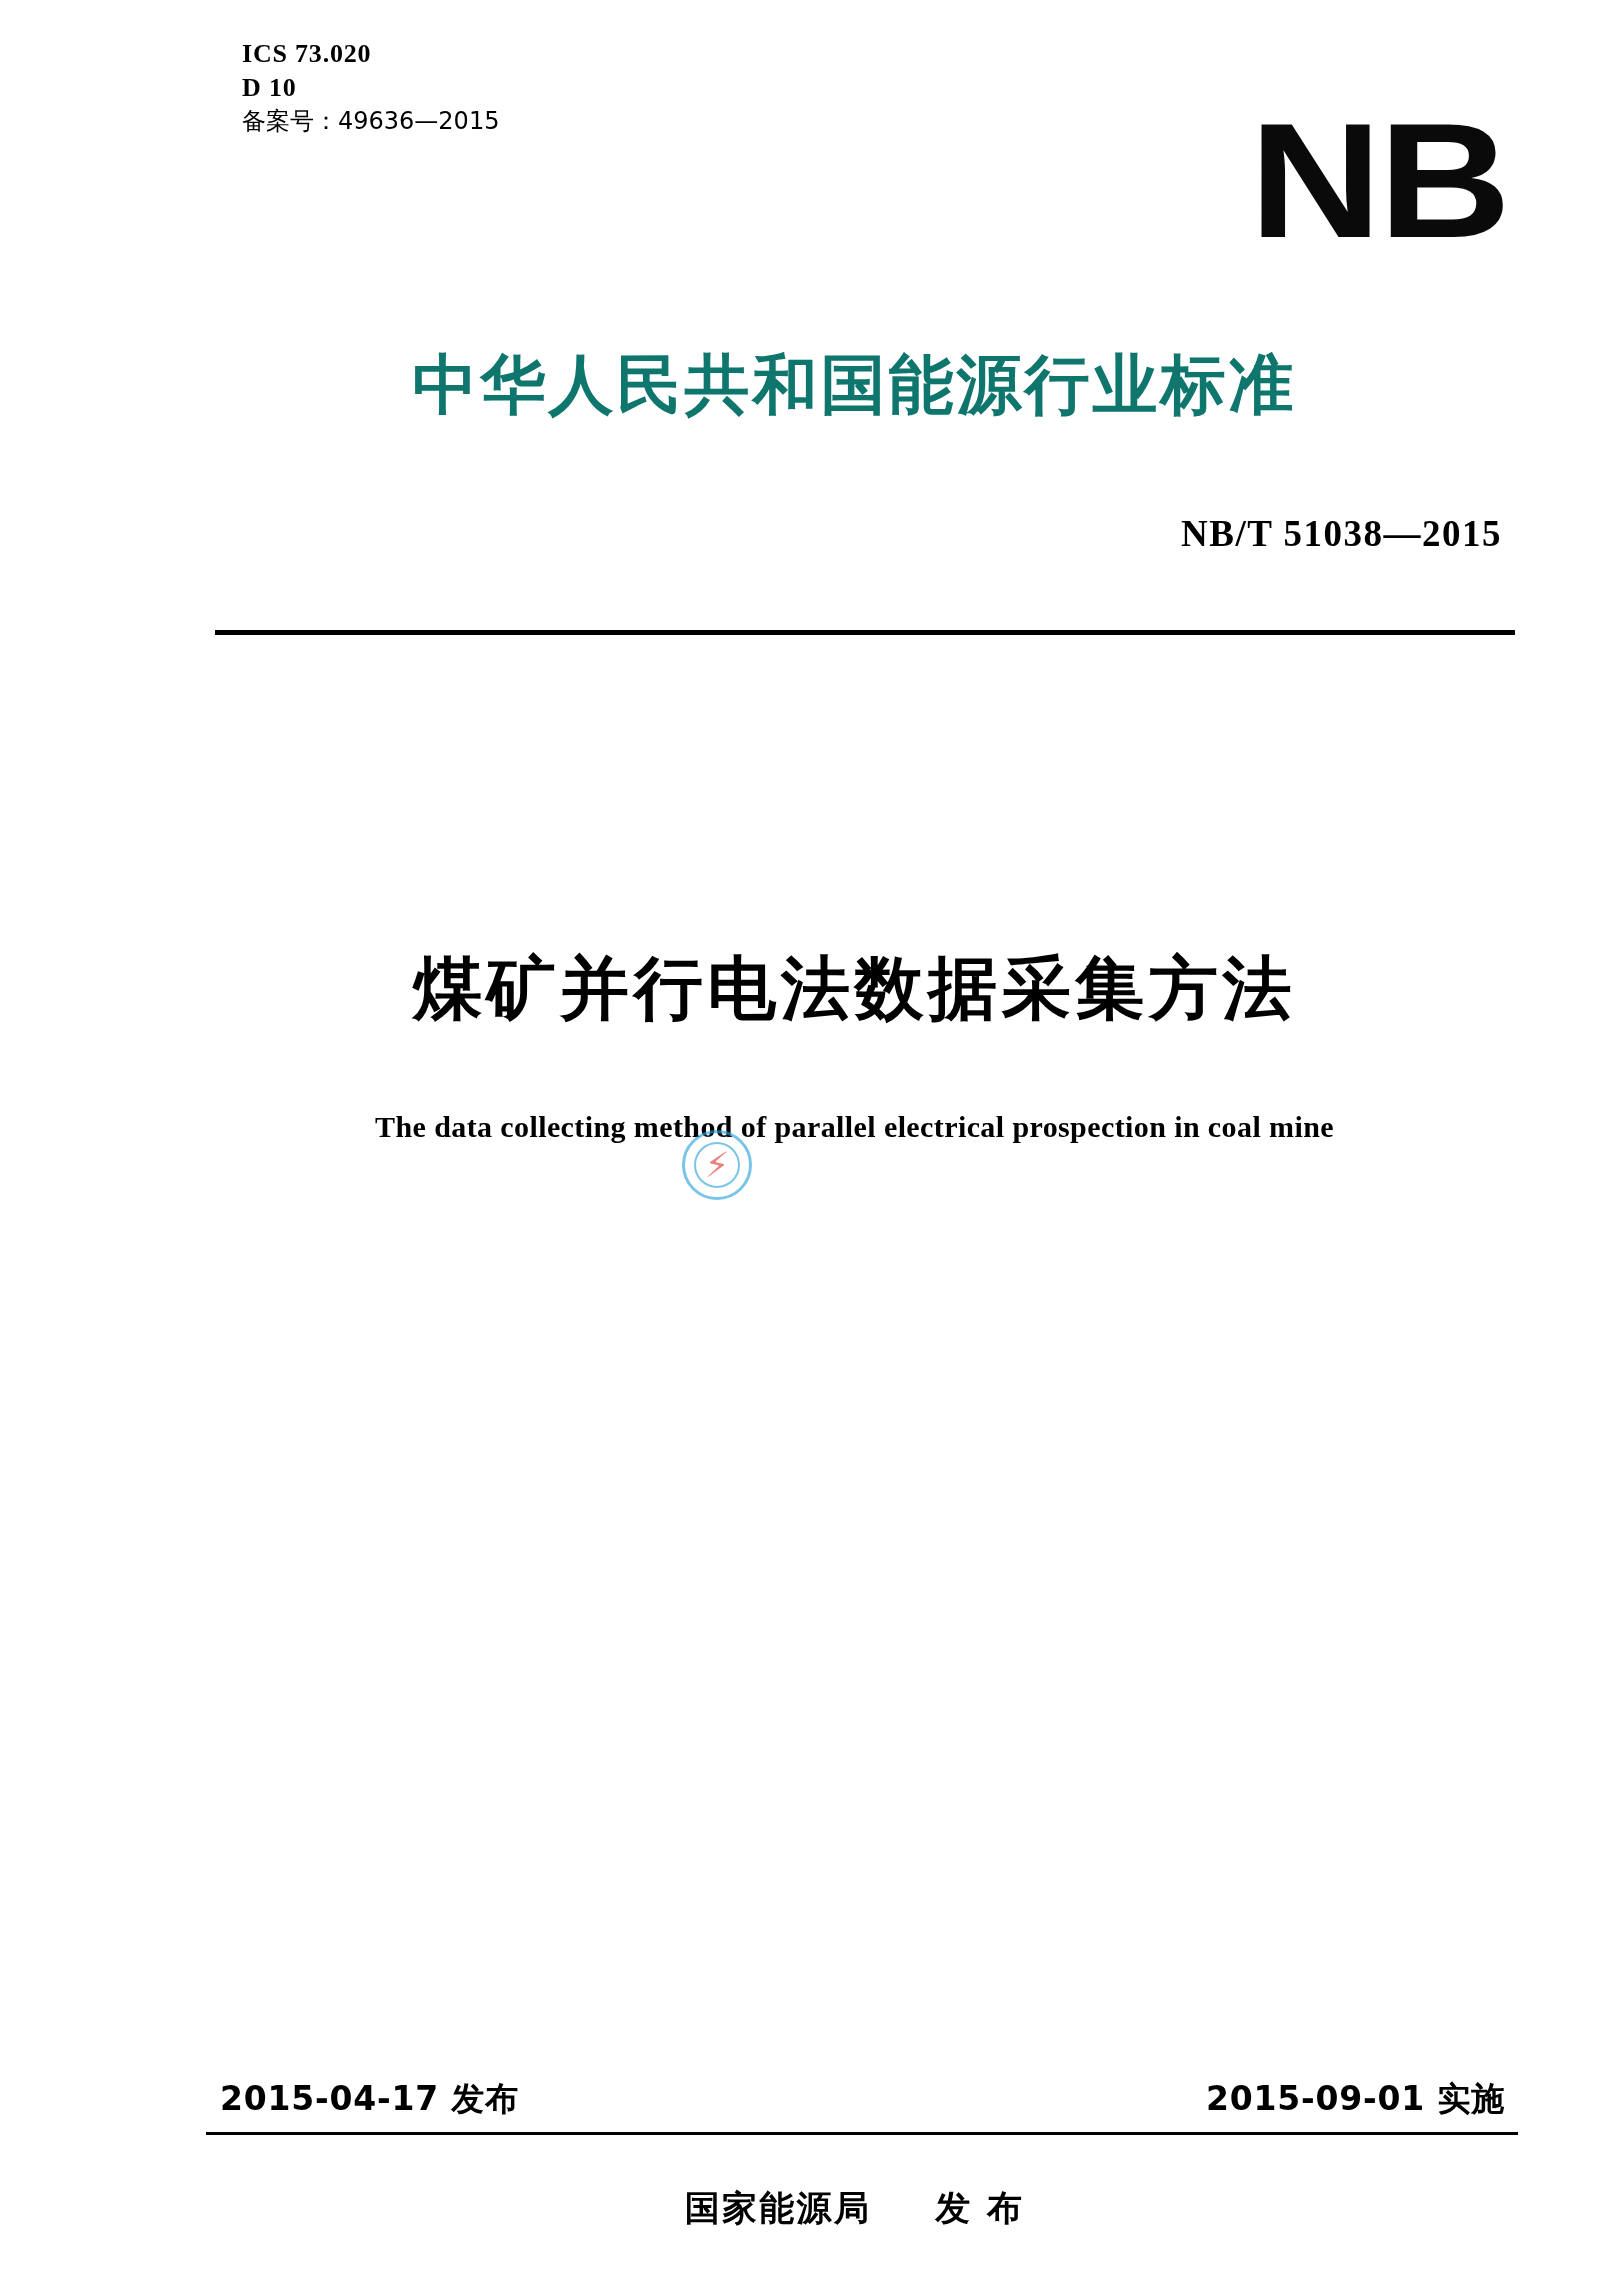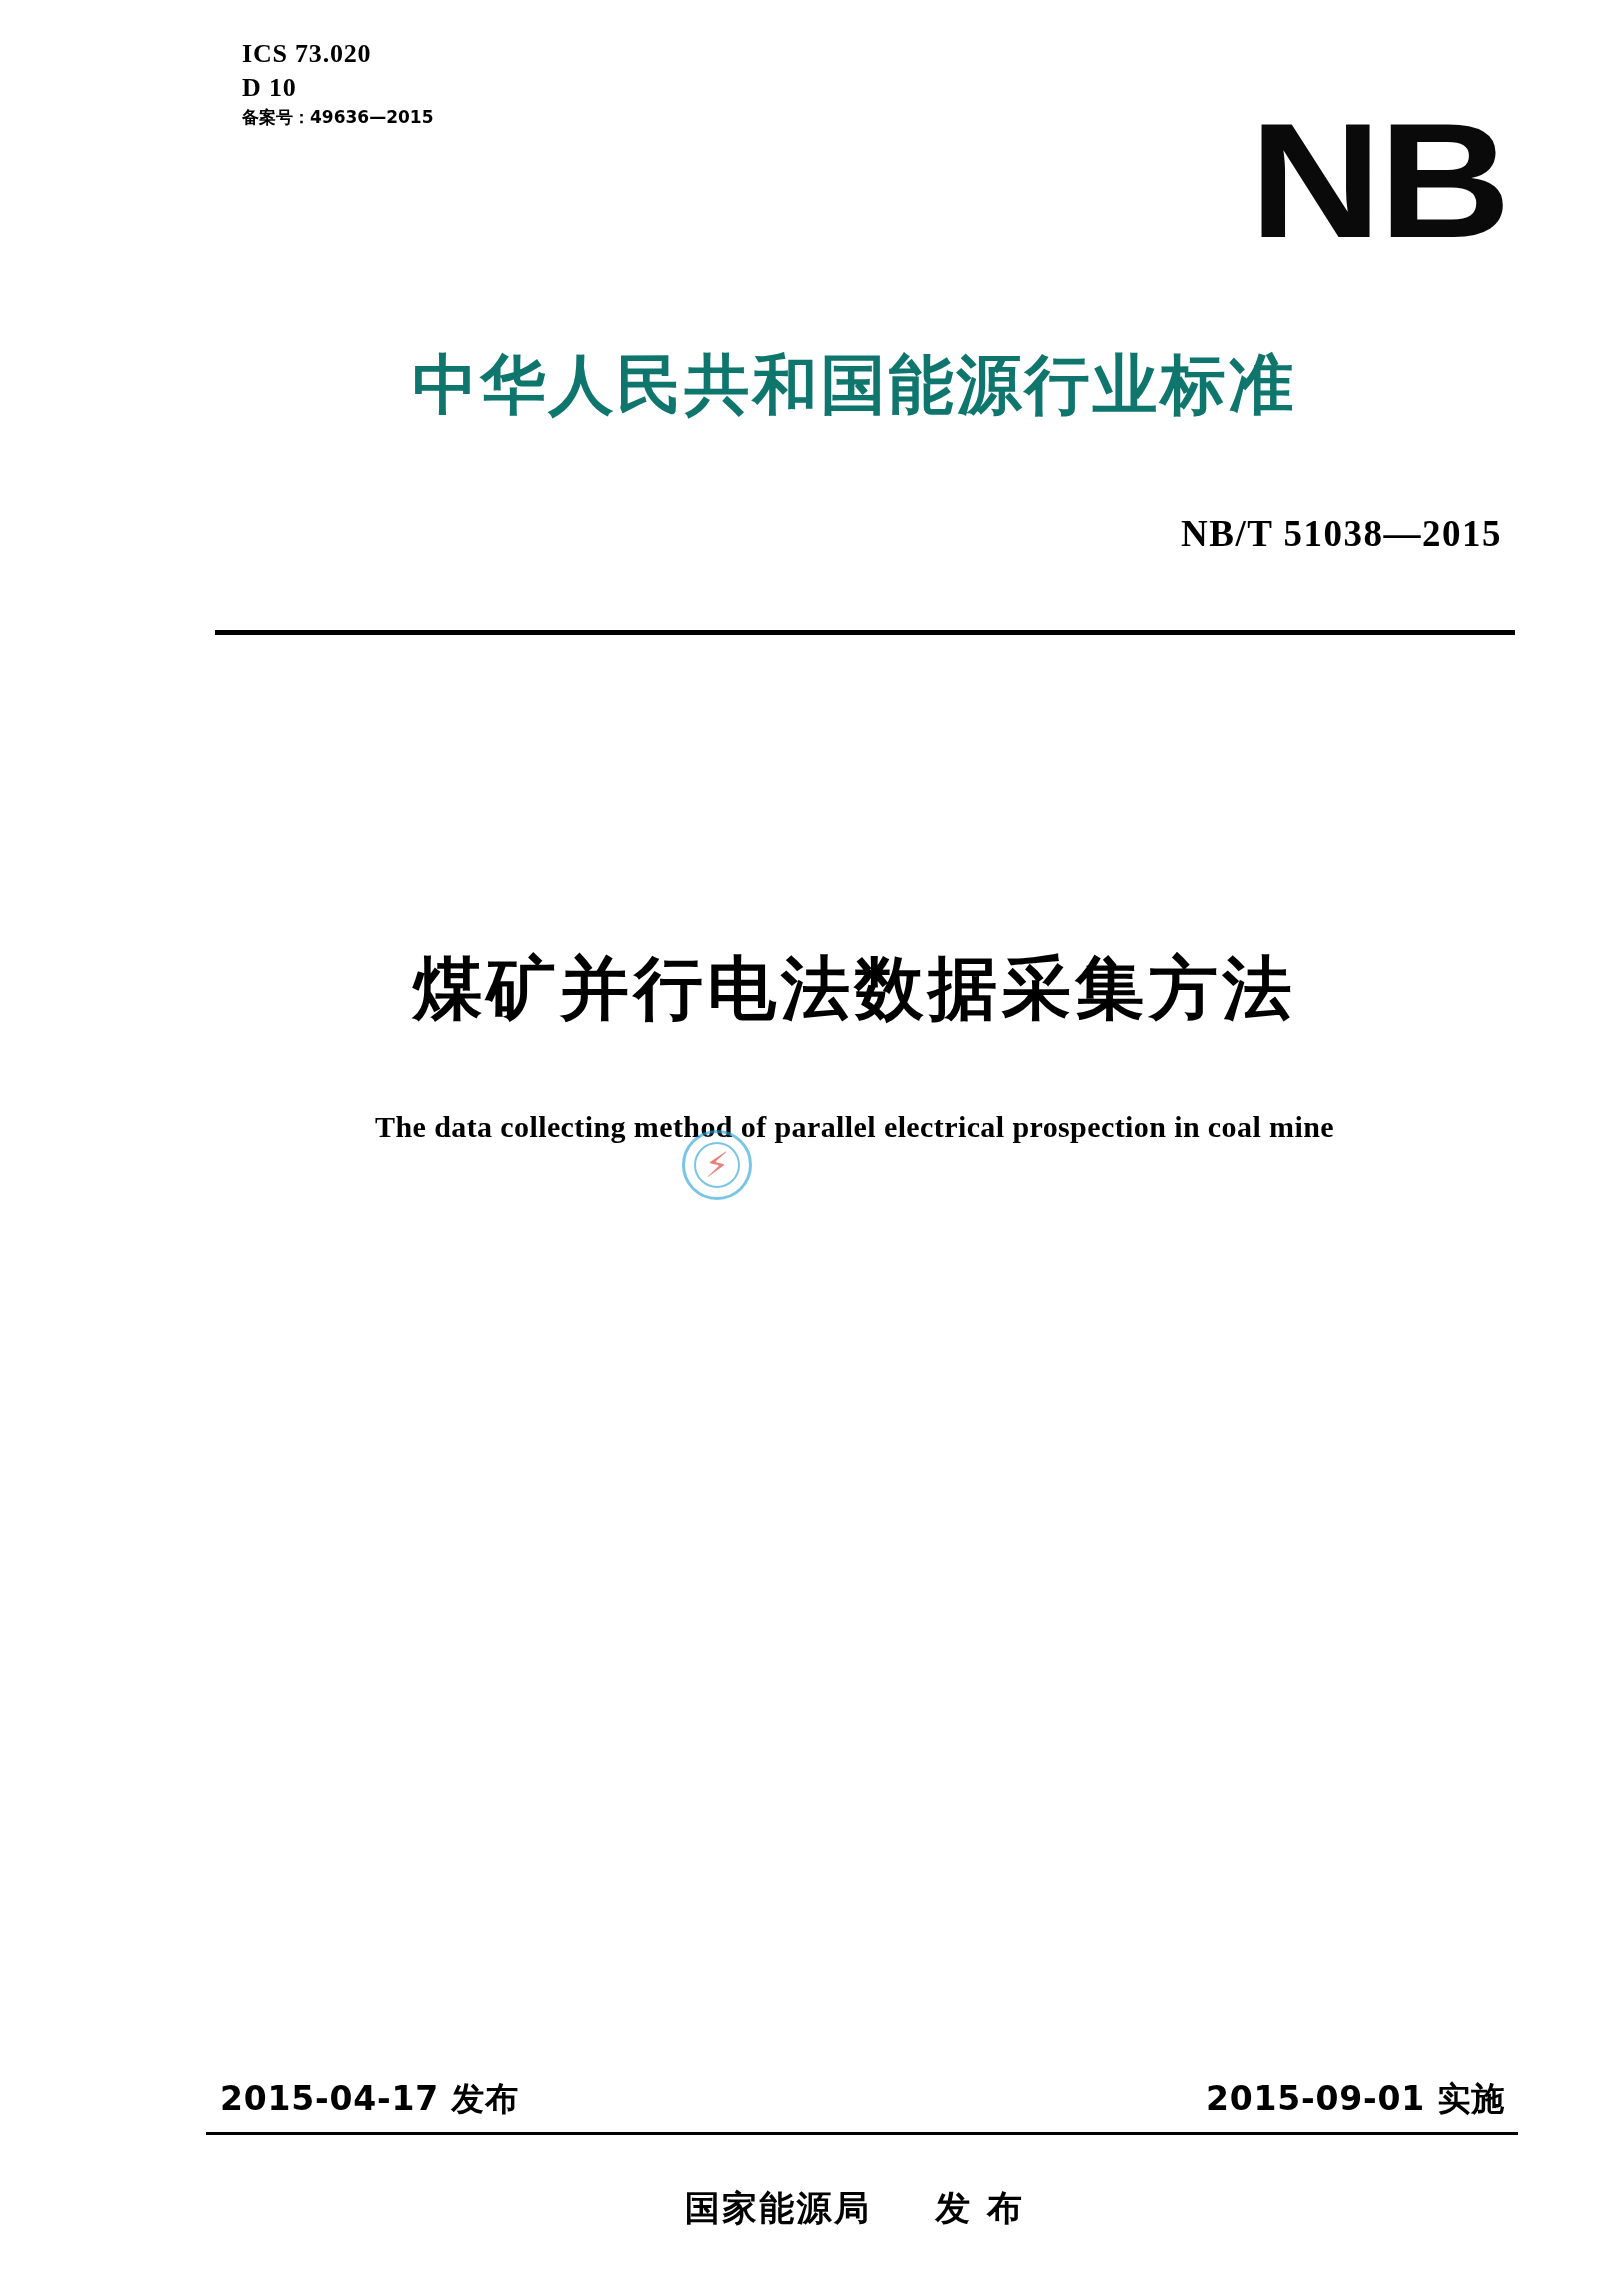--- a/index.html
+++ b/index.html
@@ -34,22 +34,22 @@
   }
   .codes .line {
     font-family: "Liberation Serif", serif;
     font-weight: bold;
     font-size: 26px;
     letter-spacing: 0.8px;
     white-space: nowrap;
   }
   .codes .line.cn {
     font-family: "DejaVu Sans", sans-serif;
-    font-weight: bold;
-    font-size: 17px;
+    font-weight: normal;
+    font-size: 24px;
     letter-spacing: 0px;
   }
 
   
   .nb-logo {
     position: absolute;
     right: 155px;
     top: 99px;
     font-family: "Liberation Sans", sans-serif;
     font-weight: bold;

